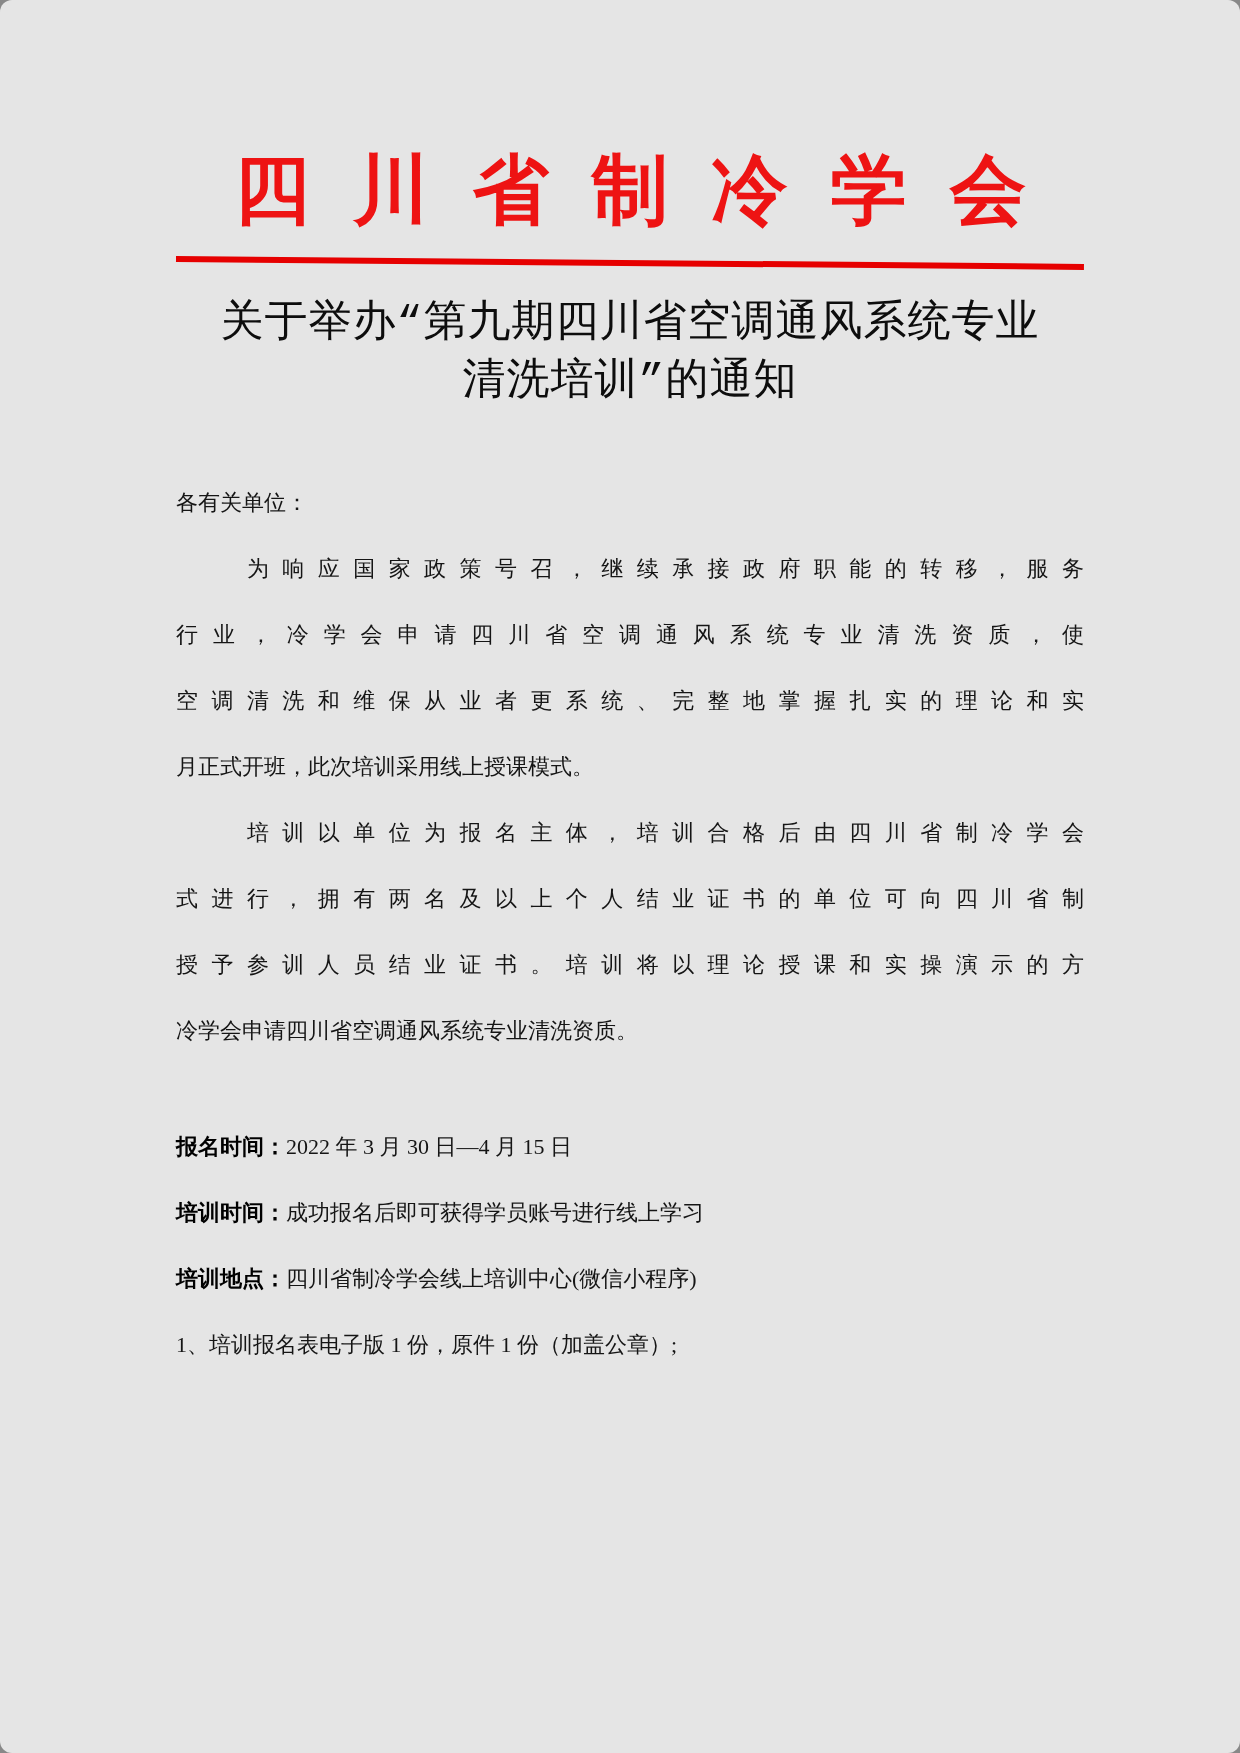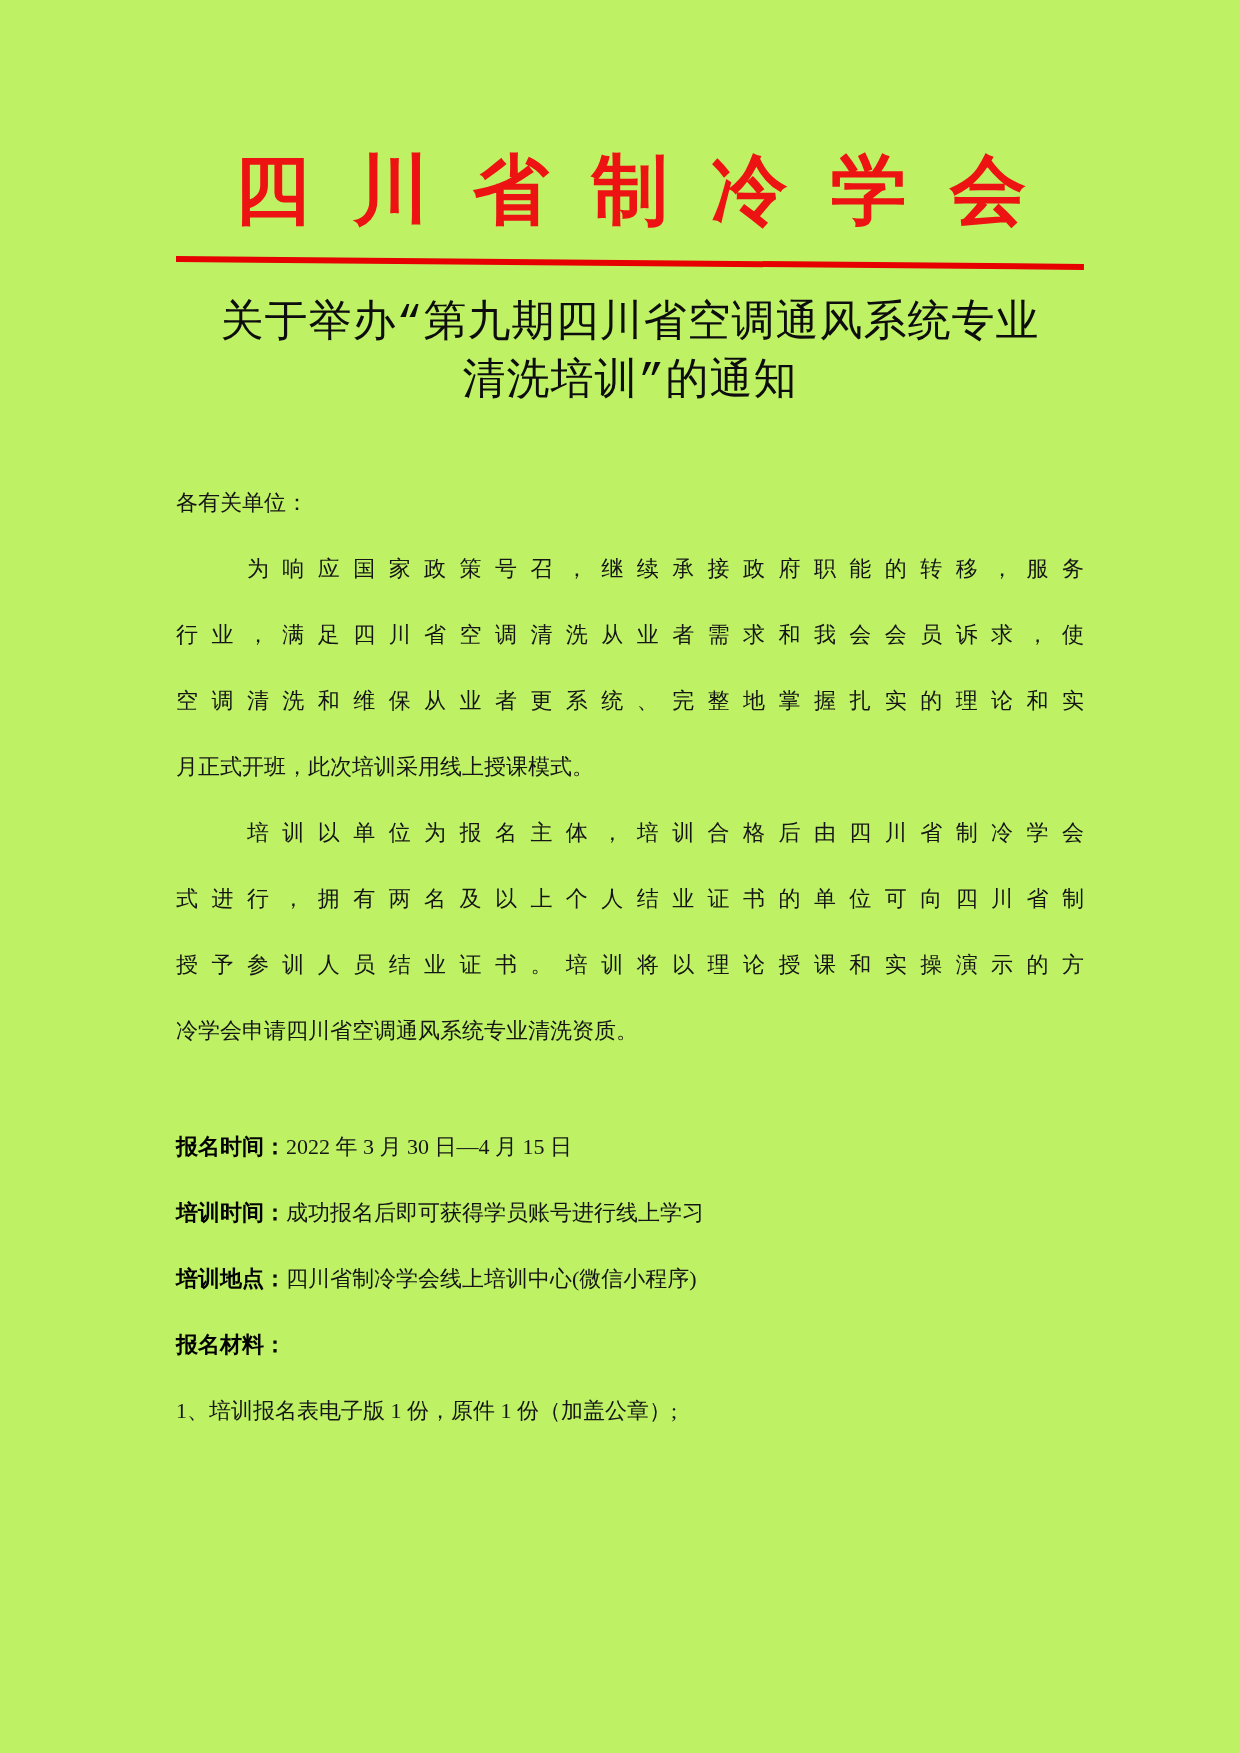--- a/index.html
+++ b/index.html
@@ -7,24 +7,25 @@
     --red-line:#e60000;
     --ink:#141414;
   }
   html,body{margin:0;padding:0;}
   body{background:#888;}
   .page{
     position:relative;
     width:1240px;
     height:1753px;
     margin:0 auto;
-    background:#bef264;
+    background:#e5e5e5;
     overflow:hidden;
     font-family:"Liberation Serif","DejaVu Serif",serif;
     color:var(--ink);
+    border-radius:12px;
   }
   .content{
     width:908px;
     margin-left:176px;
   }
   
   .org-title{
     margin:0;
     padding-top:140px;
     font-size:76px;
@@ -107,21 +108,21 @@
       <span style="display:block">关于举办“第九期四川省空调通风系统专业</span>
       <span style="display:block">清洗培训”的通知</span>
     </h2>
 
     <div class="body-block">
 
       <div class="bline">各有关单位：</div>
 
       <div>
         <div class="bline just">　　为响应国家政策号召，继续承接政府职能的转移，服务</div>
-        <div class="bline just">行业，满足四川省空调清洗从业者需求和我会会员诉求，使</div>
+        <div class="bline just">行业，冷学会申请四川省空调通风系统专业清洗资质，使</div>
         <div class="bline just">空调清洗和维保从业者更系统、完整地掌握扎实的理论和实</div>
         <div class="bline lastline">月正式开班，此次培训采用线上授课模式。</div>
       </div>
 
       <div>
         <div class="bline just">　　培训以单位为报名主体，培训合格后由四川省制冷学会</div>
         <div class="bline just">式进行，拥有两名及以上个人结业证书的单位可向四川省制</div>
         <div class="bline just">授予参训人员结业证书。培训将以理论授课和实操演示的方</div>
         <div class="bline lastline">冷学会申请四川省空调通风系统专业清洗资质。</div>
       </div>
@@ -131,21 +132,18 @@
       <div>
         <div class="bline">
           <span class="info-label">报名时间：</span><span>2022 年 3 月 30 日—4 月 15 日</span>
         </div>
         <div class="bline">
           <span class="info-label">培训时间：</span><span>成功报名后即可获得学员账号进行线上学习</span>
         </div>
         <div class="bline">
           <span class="info-label">培训地点：</span><span>四川省制冷学会线上培训中心(微信小程序)</span>
         </div>
-        <div class="bline">
-          <span class="info-label">报名材料：</span>
-        </div>
         <div class="bline">1、培训报名表电子版 1 份，原件 1 份（加盖公章）;</div>
       </div>
 
     </div>
   </div>
 </div>
 
 </body></html>

